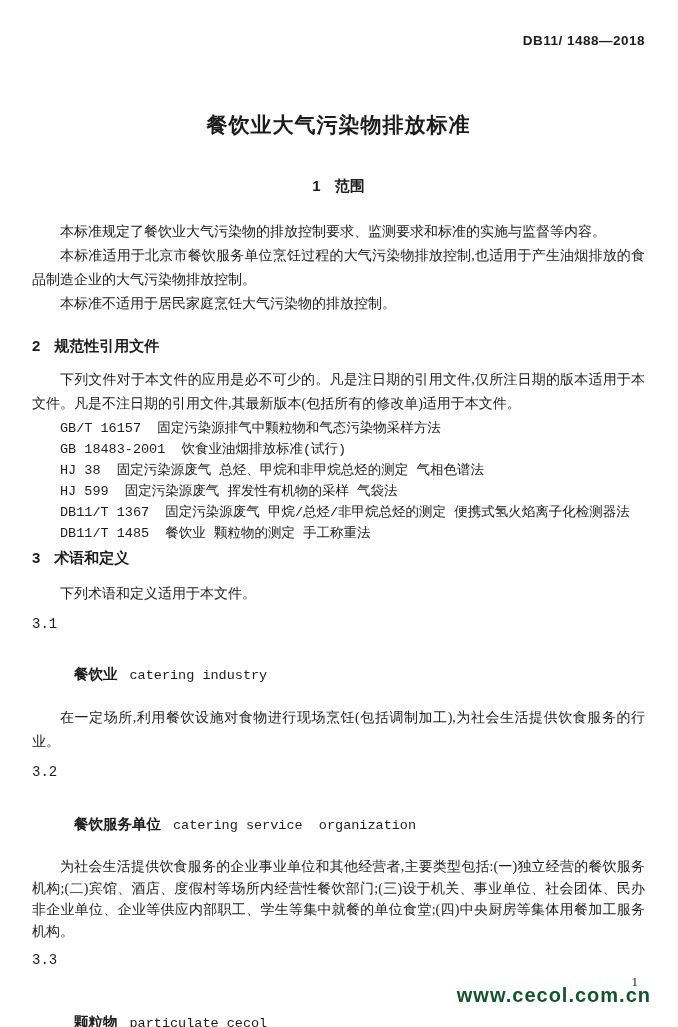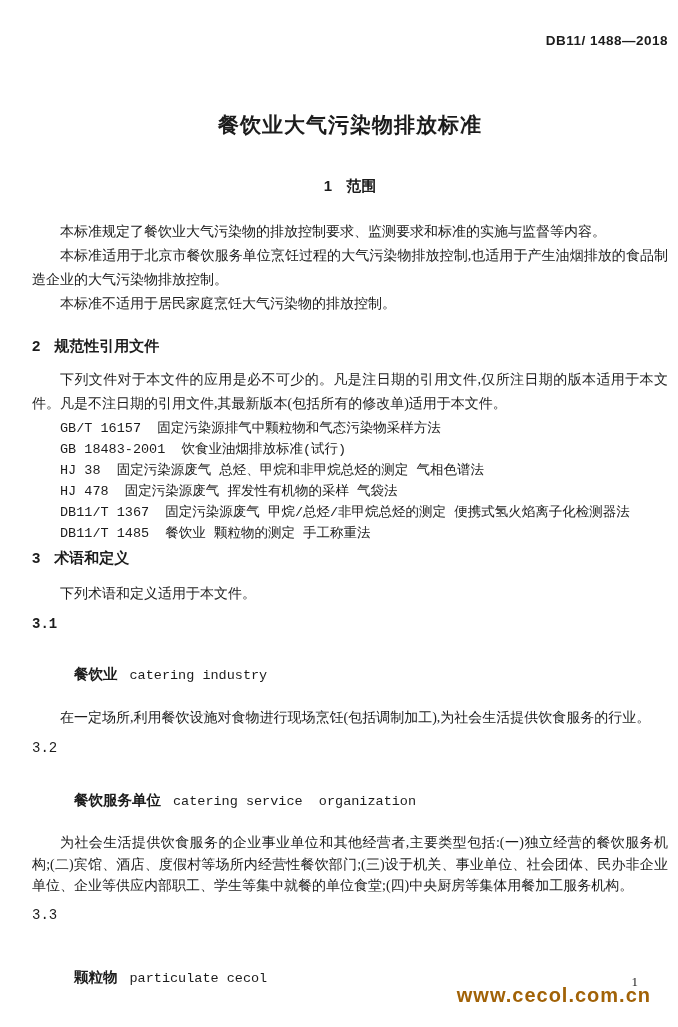--- a/index.html
+++ b/index.html
@@ -1,21 +1,21 @@
 <!DOCTYPE html>
 <html><head>
 <meta charset="utf-8">
 <style>
   html,body{margin:0;padding:0;background:#ffffff;}
   .page{
     position:relative;
     width:678px;height:1027px;
     background:#ffffff;
     box-sizing:border-box;
-    padding:34px 10px 0 32px;
+    padding:34px 33px 0 32px;
     font-family:"Liberation Serif", serif;
     color:#1c1c1c;
     overflow:hidden;
   }
   .doc-number{
     text-align:right;
     font-family:"Liberation Sans", sans-serif;
     font-weight:700;
     font-size:13.5px;
     line-height:14px;
@@ -55,21 +55,21 @@
     font-family:"Liberation Mono", monospace;
     font-size:13.5px;
     line-height:21px;
     white-space:pre-wrap;
   }
   .term-num{
     font-family:"Liberation Mono", monospace;
     font-size:14px;
     line-height:20px;
   }
-  .tn1{margin-top:8px;font-weight:bold;}
+  .tn1{margin-top:8px;}
   .tn2{margin-top:8px;}
   .tn3{margin-top:8px;}
   .term-line{
     padding-left:26px;
     line-height:20px;
     white-space:pre-wrap;
   }
   .tl1{margin-top:10px;}
   .tl2{margin-top:12px;}
   .tl3{margin-top:22px;}
@@ -90,21 +90,21 @@
     top:974px;right:40px;
     font-size:13px;
     font-family:"Liberation Serif", serif;
   }
   .watermark{
     position:absolute;
     top:984px;right:27px;
     font-family:"Liberation Sans", sans-serif;
     font-weight:700;
     font-size:20px;
-    color:#a16207;
+    color:#14532d;
     letter-spacing:1px;
   }
 </style>
 </head>
 <body>
 
 <div class="page">
 
   <div class="doc-number">DB11/ 1488—2018</div>
 
@@ -118,21 +118,21 @@
   <p class="para">本标准不适用于居民家庭烹饪大气污染物的排放控制。</p>
 
   <div class="sec-heading h2">
     <span class="sec-num">2</span><span>规范性引用文件</span>
   </div>
   <p class="para intro2">下列文件对于本文件的应用是必不可少的。凡是注日期的引用文件,仅所注日期的版本适用于本文件。凡是不注日期的引用文件,其最新版本(包括所有的修改单)适用于本文件。</p>
   <div class="refs">
     <div class="ref-line">GB/T 16157  固定污染源排气中颗粒物和气态污染物采样方法</div>
     <div class="ref-line">GB 18483-2001  饮食业油烟排放标准(试行)</div>
     <div class="ref-line">HJ 38  固定污染源废气 总烃、甲烷和非甲烷总烃的测定 气相色谱法</div>
-    <div class="ref-line">HJ 478  固定污染源废气 挥发性有机物的采样 气袋法</div>
+    <div class="ref-line">HJ 599  固定污染源废气 挥发性有机物的采样 气袋法</div>
     <div class="ref-line">DB11/T 1367  固定污染源废气 甲烷/总烃/非甲烷总烃的测定 便携式氢火焰离子化检测器法</div>
     <div class="ref-line">DB11/T 1485  餐饮业 颗粒物的测定 手工称重法</div>
   </div>
 
   <div class="sec-heading h3">
     <span class="sec-num">3</span><span>术语和定义</span>
   </div>
   <p class="para intro3">下列术语和定义适用于本文件。</p>
 
   <div class="term-num tn1">3.1</div>

